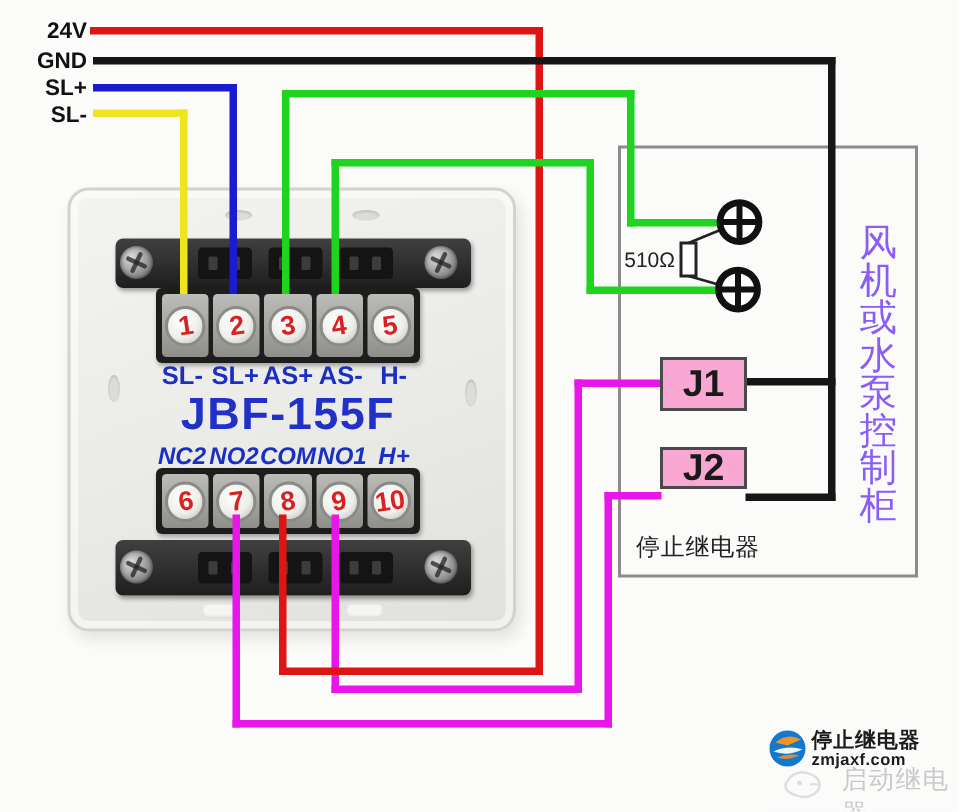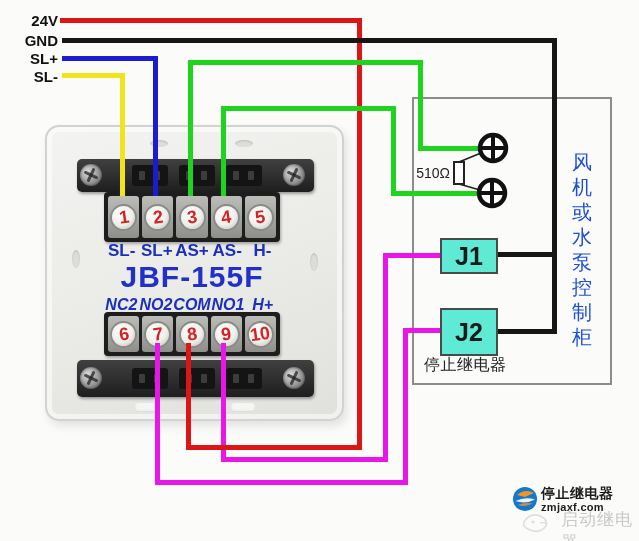--- a/index.html
+++ b/index.html
@@ -40,27 +40,27 @@
   .trow{position:absolute;left:57px;width:176px;display:flex;z-index:3;}
   .trow span{flex:1;text-align:center;font-weight:bold;color:var(--terminal_label_blue);}
   .trow-top{top:114px;font-size:17px;}
   .trow-bottom{top:169px;font-size:16px;font-style:italic;}
   .mtitle{position:absolute;left:57px;width:176px;top:133px;text-align:center;font-size:30px;font-weight:bold;
     color:var(--title_blue);letter-spacing:1px;}
   .oval{position:absolute;background:#dcdcd8;border-radius:50%;box-shadow:inset 0 1px 2px rgba(0,0,0,.15);}
   .mtab{position:absolute;background:#f5f5f3;border-radius:3px;box-shadow:inset 0 -1px 2px rgba(0,0,0,.12);}
   
   .cabinet{position:absolute;left:412px;top:97px;width:200px;height:288px;border:2px solid #8c8c8c;box-sizing:border-box;z-index:1;background:transparent;}
-  .side-label{position:absolute;left:572px;top:150px;width:26px;font-size:20px;line-height:25px;color:#1d4ed8;
-    text-align:left;word-break:break-all;z-index:6;}
+  .side-label{position:absolute;left:572px;top:150px;width:26px;font-size:25px;line-height:25px;color:#8b5cf6;
+    text-align:right;word-break:break-all;z-index:6;}
   .fb-label{position:absolute;left:509px;top:151px;width:26px;font-size:20px;line-height:27px;color:#333;
     text-align:center;word-break:break-all;z-index:6;}
   .res-label{position:absolute;left:406px;top:165px;width:44px;text-align:right;font-size:14px;color:#222;z-index:6;}
   .fbsvg{position:absolute;left:445px;top:128px;z-index:6;}
-  .relay{position:absolute;left:440px;width:58px;background:#5eead4;border:2px solid #4a4a4a;box-sizing:border-box;
+  .relay{position:absolute;left:440px;width:58px;background:#f9a8d4;border:2px solid #4a4a4a;box-sizing:border-box;
     display:flex;align-items:center;justify-content:center;font-size:25px;font-weight:bold;color:#1a1a1a;z-index:6;}
   .relay-caption{position:absolute;left:424px;width:100px;font-size:16px;color:#222;letter-spacing:.5px;z-index:6;}
   
   .caption-bar{position:absolute;left:104px;top:497px;width:440px;height:44px;background:#efeeec;z-index:1;}
   .caption-bar div{padding-top:9px;text-align:center;font-size:21px;color:#111;}
   .wm{position:absolute;z-index:7;}
   .wm-brand{left:541px;top:485px;font-size:14px;font-weight:bold;color:#1c1c1c;letter-spacing:.5px;}
   .wm-site{left:541px;top:501px;font-size:11px;font-weight:bold;color:#1c1c1c;letter-spacing:.3px;}
   .wm-brand2{left:561px;top:508px;font-size:17px;color:#c9c9c9;letter-spacing:1px;}
   .wm-logo{left:512px;top:486px;}
@@ -246,21 +246,21 @@
     </g>
     <g>
       <circle cx="47" cy="65" r="13" fill="#fff" stroke="#111" stroke-width="4.5"></circle>
       <line x1="34" y1="65" x2="60" y2="65" stroke="#111" stroke-width="4"></line>
       <line x1="47" y1="52" x2="47" y2="78" stroke="#111" stroke-width="4"></line>
     </g>
   </svg>
   <div class="res-label">510Ω</div>
 
   <div class="relay" style="top:238px;height:36px">J1</div>
-  <div class="relay" style="top:308px;height:48px">J2</div>
+  <div class="relay" style="top:298px;height:28px">J2</div>
   <div class="relay-caption" style="top:355px">停止继电器</div>
 
 
   <svg class="wm wm-logo" width="26" height="26" viewBox="0 0 26 26">
     <circle cx="13" cy="13" r="12" fill="#1478cd"></circle>
     <path d="M5 9 Q13 2 22 7 L13 11 Z" fill="#f29322"></path>
     <path d="M3.5 15 Q13 10.5 23 13.5 Q13.5 18.5 3.5 15 Z" fill="#ffffff" opacity="0.92"></path>
     <path d="M6 19 Q13 16 21 17.5 Q13 21.5 6 19 Z" fill="#f29322" opacity="0.85"></path>
   </svg>
   <div class="wm wm-brand">停止继电器</div>

